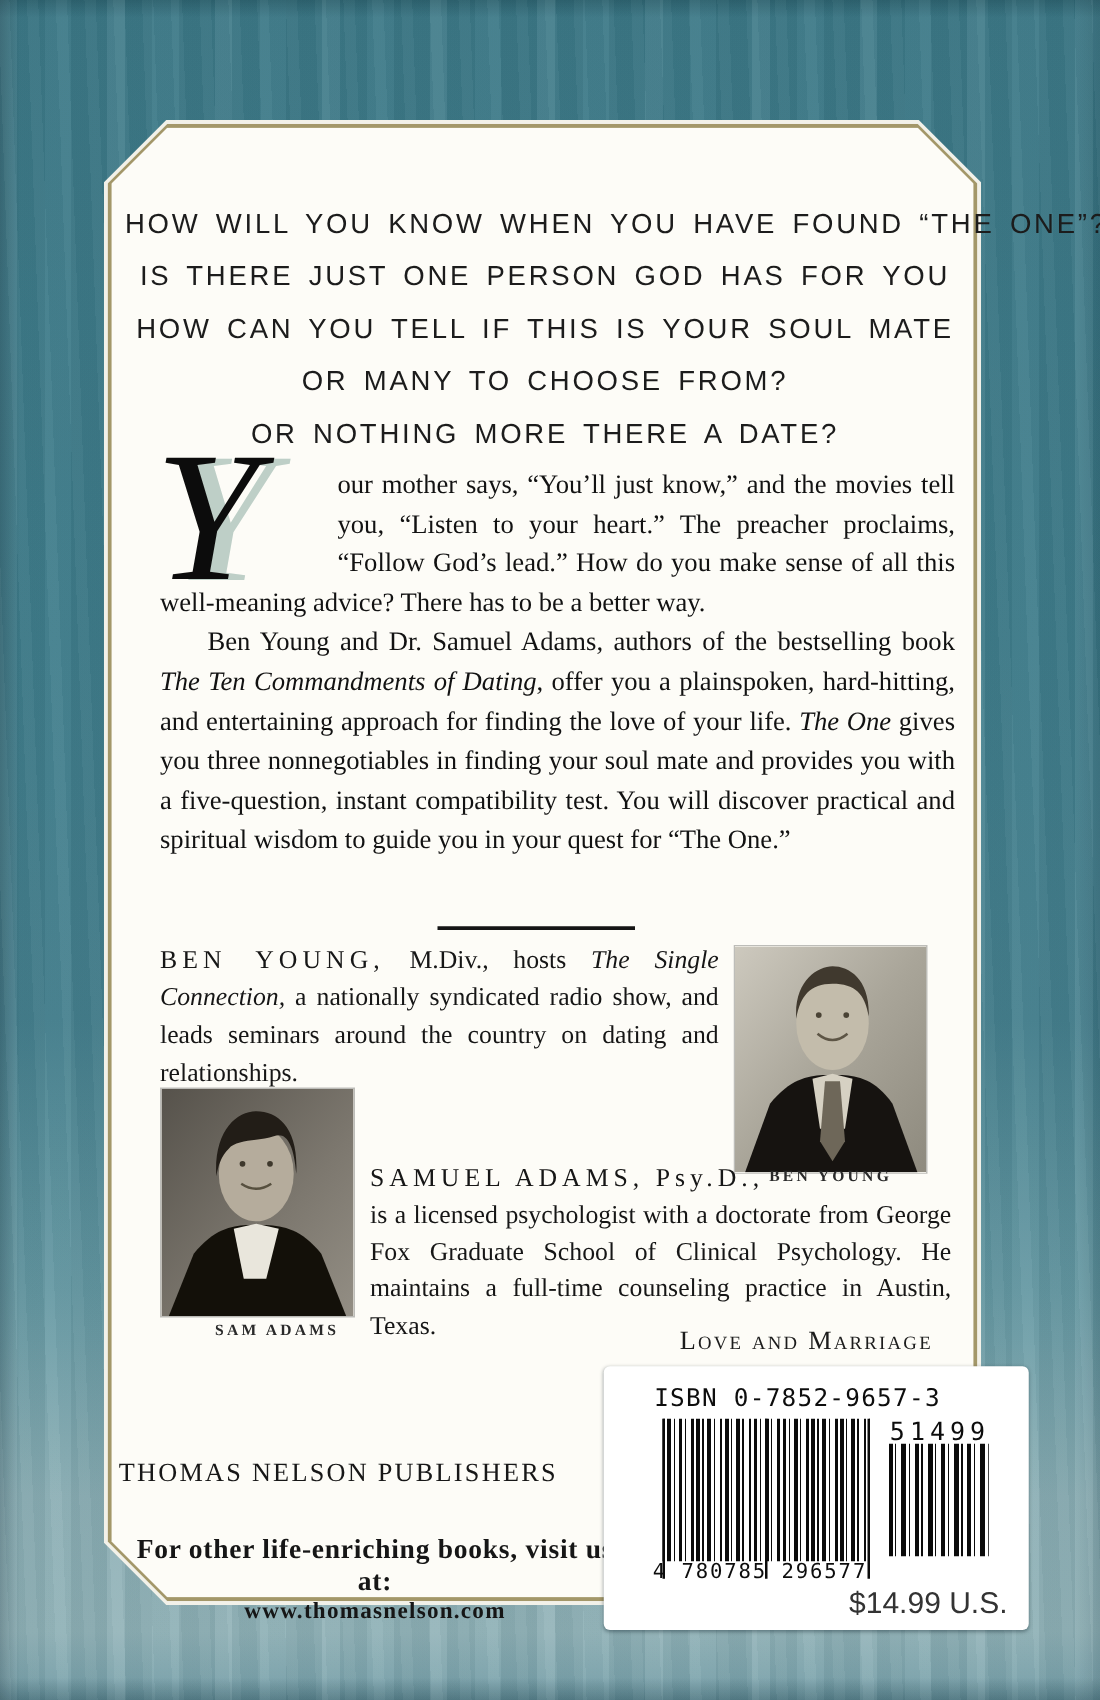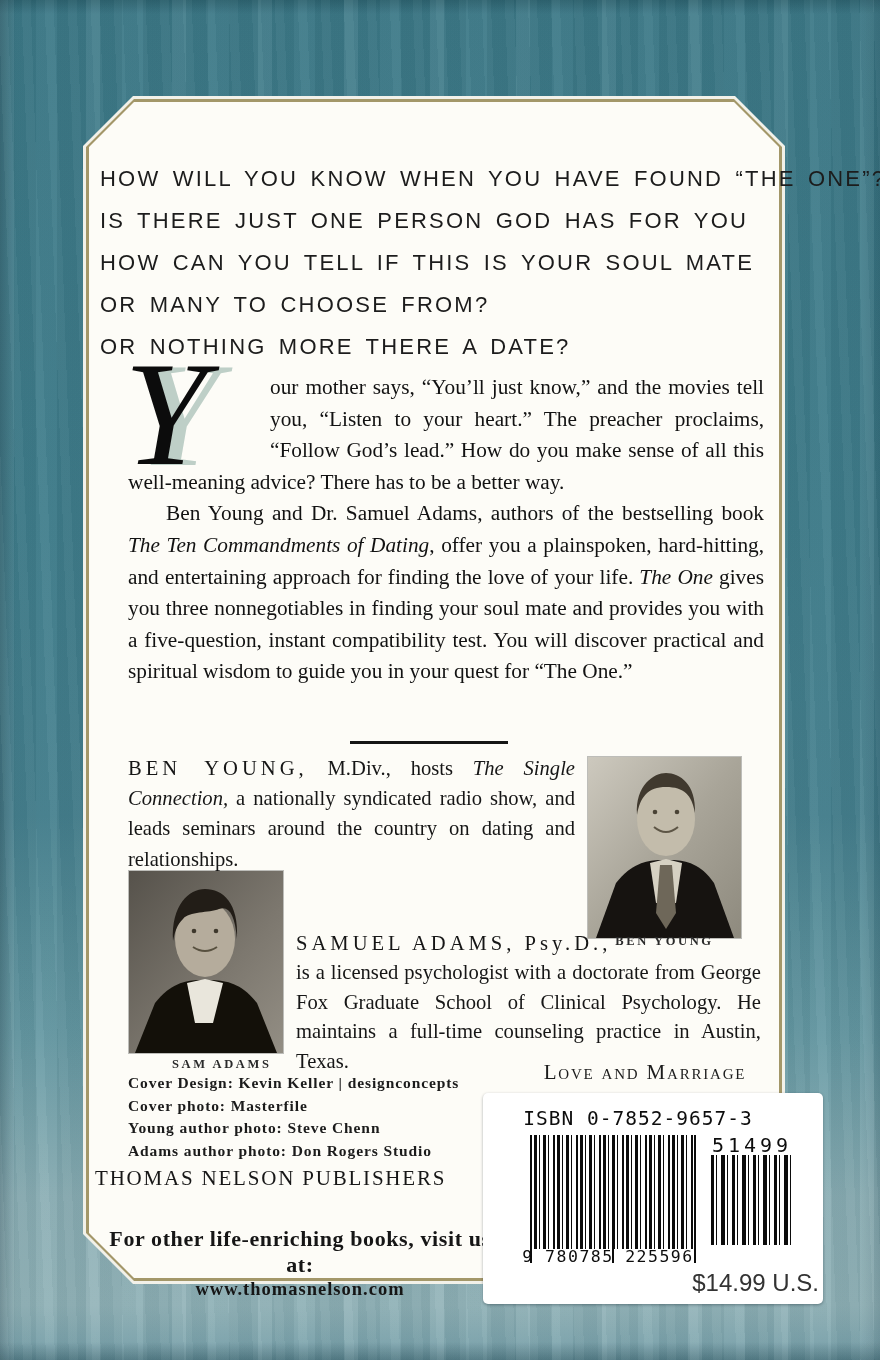--- a/index.html
+++ b/index.html
@@ -20,21 +20,21 @@
       repeating-linear-gradient(88deg, rgba(255,255,255,.03) 0 9px, rgba(8,40,50,.03) 9px 23px);
   }
   
   .chamfer{clip-path:polygon(50px 0,calc(100% - 50px) 0,100% 50px,100% calc(100% - 50px),calc(100% - 50px) 100%,50px 100%,0 calc(100% - 50px),0 50px);}
   .panel-outer{position:absolute;left:83px;top:96px;width:702px;height:1188px;background:#f2f1e9;}
   .panel-mid{position:absolute;inset:3px;background:#a39769;
     clip-path:polygon(48px 0,calc(100% - 48px) 0,100% 48px,100% calc(100% - 48px),calc(100% - 48px) 100%,48px 100%,0 calc(100% - 48px),0 48px);}
   .panel-inner{position:absolute;inset:3px;background:#fdfcf7;
     clip-path:polygon(45px 0,calc(100% - 45px) 0,100% 45px,100% calc(100% - 45px),calc(100% - 45px) 100%,45px 100%,0 calc(100% - 45px),0 45px);}
 
-  .headlines{position:absolute;left:100px;top:158px;width:672px;
+  .headlines{position:absolute;left:100px;top:158px;width:672px;text-align:center;
     font-family:"Liberation Sans",sans-serif;font-size:22px;line-height:42px;
     letter-spacing:2.2px;word-spacing:4px;color:#1c1c1c;}
   .headlines div{white-space:nowrap;}
 
   .bodytext{position:absolute;left:128px;top:372px;width:636px;
     font-size:21.3px;line-height:31.6px;text-align:justify;color:#121212;}
   .bodytext p{margin:0;}
   .dropcap{float:left;width:146px;height:88px;margin:4px 6px 0 -10px;
     font-family:"Liberation Serif",serif;font-style:italic;font-weight:400;
     font-size:148px;line-height:76px;text-indent:6px;color:#0c0c0c;
@@ -75,21 +75,21 @@
   .bars-main{position:absolute;left:47px;top:42px;width:166px;height:114px;
     background:repeating-linear-gradient(90deg,#0b0b0b 0 2px,transparent 2px 4px,#0b0b0b 4px 7px,transparent 7px 9px,#0b0b0b 9px 10px,transparent 10px 13px,#0b0b0b 13px 16px,transparent 16px 18px,#0b0b0b 18px 19px,transparent 19px 23px);}
   .guard{position:absolute;top:42px;width:2px;height:128px;background:#0b0b0b;}
   .g1{left:47px;} .g2{left:129px;} .g3{left:211px;}
   .ean{position:absolute;left:30px;top:154px;width:190px;text-align:center;
     font-size:16.5px;letter-spacing:1.5px;color:#0d0d0d;}
   .suppl-num{position:absolute;left:228px;top:40px;width:82px;text-align:center;
     font-size:20px;letter-spacing:4px;color:#0d0d0d;}
   .bars-suppl{position:absolute;left:228px;top:62px;width:80px;height:90px;
     background:repeating-linear-gradient(90deg,#0b0b0b 0 3px,transparent 3px 5px,#0b0b0b 5px 6px,transparent 6px 10px,#0b0b0b 10px 14px,transparent 14px 16px,#0b0b0b 16px 17px,transparent 17px 21px);}
-  .price{position:absolute;right:4px;top:176px;font-family:"Liberation Sans",sans-serif;
+  .price{position:absolute;right:17px;top:176px;font-family:"Liberation Sans",sans-serif;
     font-size:24px;color:#333;}
   i{font-style:italic;}
 </style>
 </head>
 <body>
 
 <div class="cover">
   <div class="streaks"></div>
 
   <div class="panel-outer chamfer">
@@ -158,42 +158,36 @@
         <circle cx="87" cy="60" r="2.3" fill="#3e382c"></circle>
     </svg>
   </div>
   <div class="photo-cap cap-sam">SAM ADAMS</div>
 
   <div class="bio-sam">
     <span class="bio-name">SAMUEL ADAMS, Psy.D.,</span><br>
     <span>is a licensed psychologist with a doctorate from George Fox Graduate School of Clinical Psychology. He maintains a full-time counseling practice in Austin, Texas.</span>
   </div>
 
-  <div class="credits">
-    <div>Cover Design: Kevin Keller | designconcepts</div>
-    <div>Cover photo: Masterfile</div>
-    <div>Young author photo: Steve Chenn</div>
-    <div>Adams author photo: Don Rogers Studio</div>
-  </div>
 
   <div class="category">Love and Marriage</div>
 
   <div class="publisher">
     <div class="pub-name">THOMAS NELSON PUBLISHERS</div>
   </div>
 
   <div class="visit">
     <div class="visit-line">For other life-enriching books, visit us at:</div>
     <div class="visit-url">www.thomasnelson.com</div>
   </div>
 
   <div class="barcode-box">
     <div class="isbn mono">ISBN 0-7852-9657-3</div>
     <div class="bars-main"></div>
     <div class="guard g1"></div>
     <div class="guard g2"></div>
     <div class="guard g3"></div>
-    <div class="ean mono">9 780785 225596</div>
+    <div class="ean mono">4 780785 296577</div>
     <div class="suppl-num mono">51499</div>
     <div class="bars-suppl"></div>
     <div class="price">$14.99 U.S.</div>
   </div>
 </div>
 
 </body></html>

